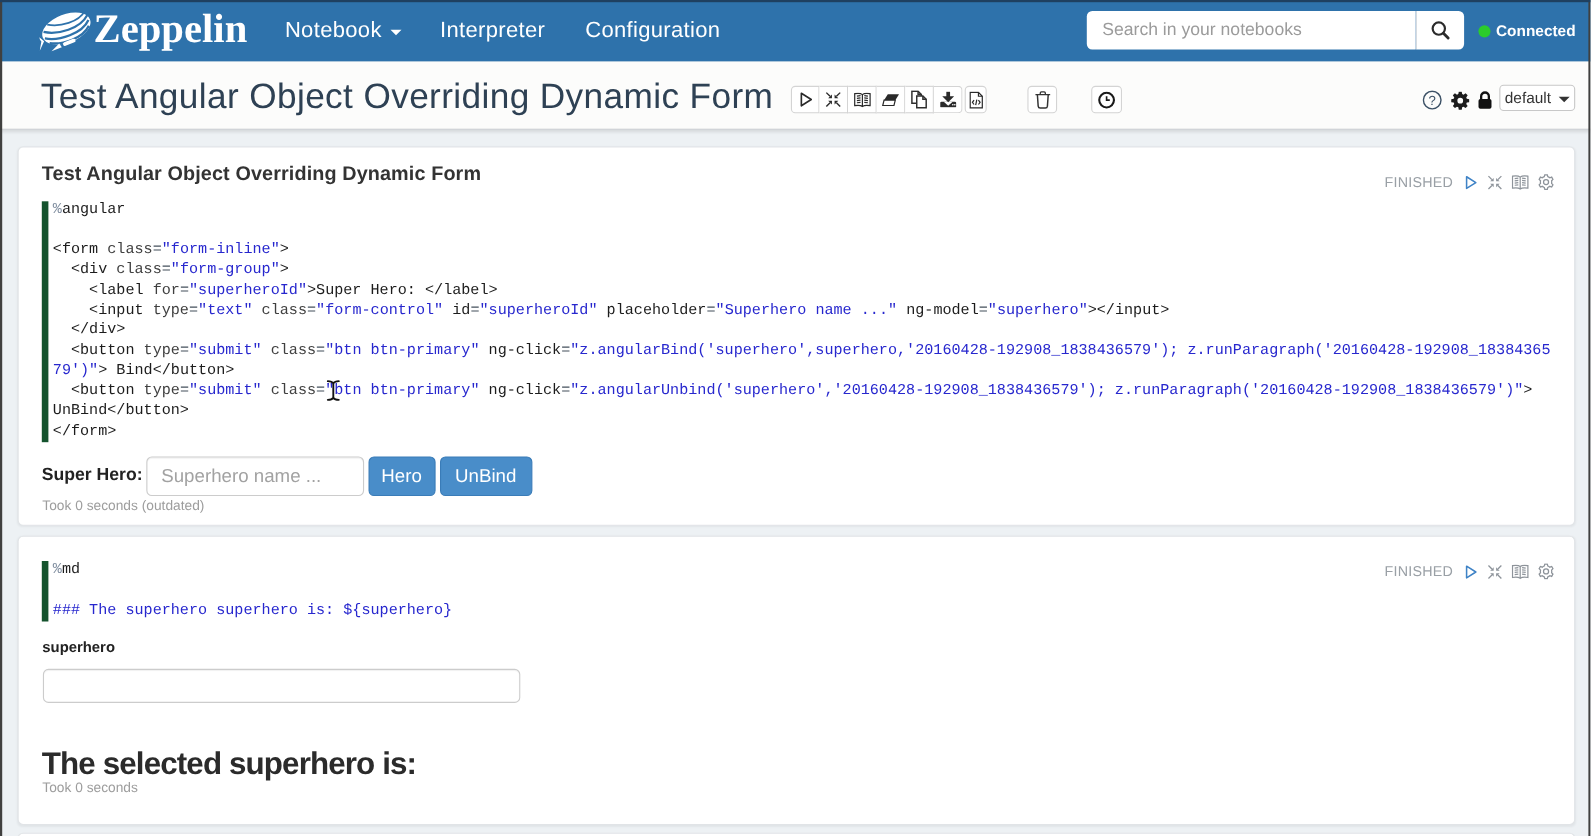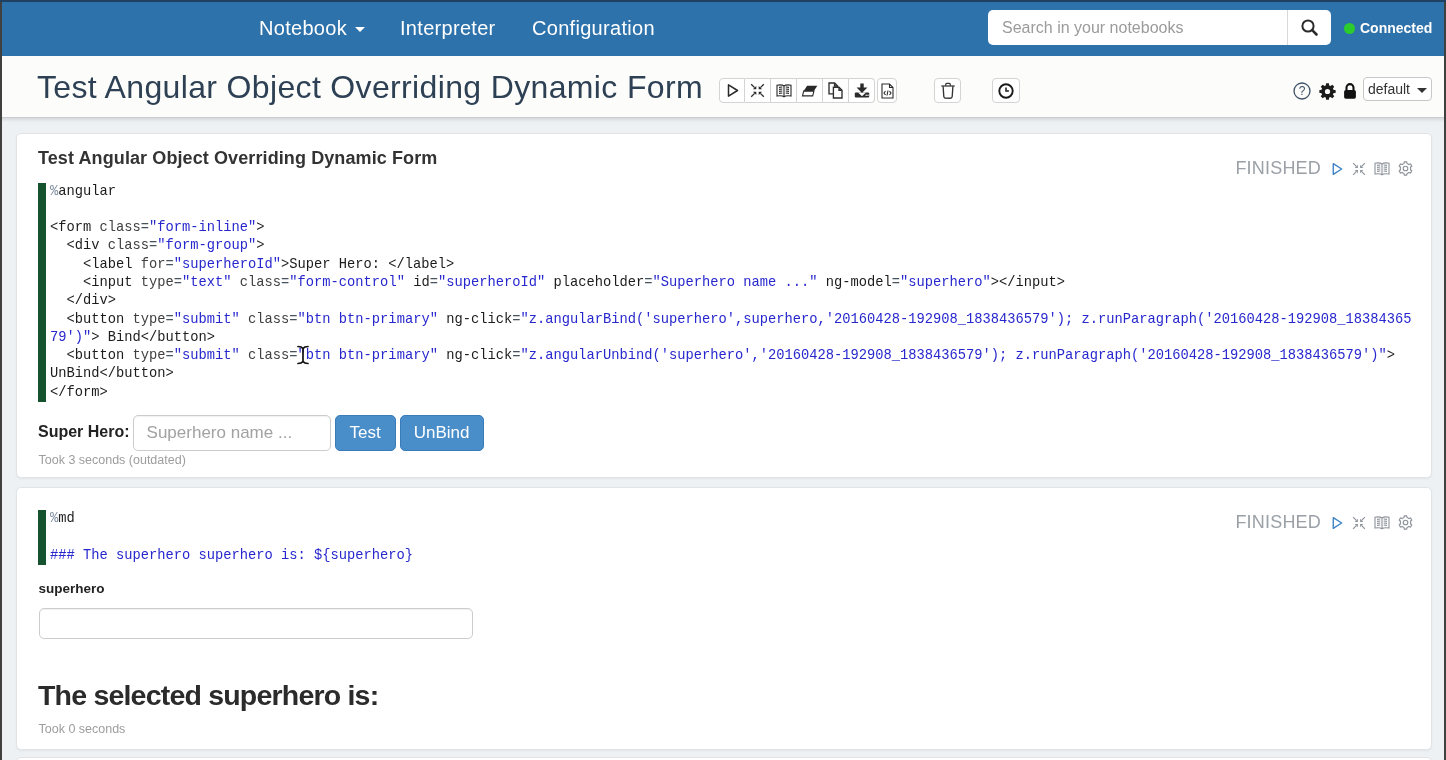--- a/index.html
+++ b/index.html
@@ -41,23 +41,23 @@
 .defaultbtn { position:absolute; left:1363px; top:21px; width:69px; height:24px; background:#fff; border:1px solid #c8c8c8; border-radius:4px; display:flex; align-items:center; justify-content:center; font-size:14px; color:#333; }
 .defaultbtn .caret { border-top-color:#333; margin-left:7px; margin-top:2px; border-left-width:5px; border-right-width:5px; border-top-width:5px;}
 
 
 .card { position:absolute; left:16px; width:1416px; background:#fff; border:1px solid #e1e4e7; border-radius:5px; box-shadow:0 1px 2px rgba(0,0,0,0.05); }
 .card1 { top:133px; height:345px; }
 .card2 { top:487px; height:263px; }
 .card3 { top:757px; height:10px; border-radius:5px 5px 0 0; }
 .ptitle { position:absolute; left:21px; top:14px; font-size:18px; font-weight:bold; color:#333; letter-spacing:0.1px; }
 .status { position:absolute; right:18px; display:flex; align-items:center; }
-.status .fin { color:#9aa0a6; font-size:18px; letter-spacing:0.2px; margin-right:1px; }
+.status .fin { color:#9aa0a6; font-size:13px; letter-spacing:0.2px; margin-right:1px; }
 .status svg { margin-left:8px; display:block; }
-.codeblock { position:absolute; left:20.5px; right:10px; border-left:8px solid #14532d; padding-left:4.5px; font-family:"Liberation Mono",monospace; font-size:13.75px; line-height:18.3px; color:#1c1c1c; white-space:pre; }
+.codeblock { position:absolute; left:20.5px; right:10px; border-left:6px solid #14532d; padding-left:4.5px; font-family:"Liberation Mono",monospace; font-size:13.75px; line-height:18.3px; color:#1c1c1c; white-space:pre; }
 .cl { height:18.3px; }
 .codeblock .a { color:#404040; }
 .codeblock .v { color:#2727CE; }
 .codeblock .e { color:#46525e; }
 .codeblock .p { color:#7E8C9E; }
 .codeblock.md { color:#1c1c1c; }
 .codeblock.md .mdh { color:#2727CE; }
 
 
 .formrow { position:absolute; left:21px; top:281px; height:36px; display:flex; align-items:center; }
@@ -68,20 +68,35 @@
 .took { position:absolute; left:21.5px; color:#9d9d9d; font-size:12.5px; }
 
 
 .shlabel { position:absolute; left:21.5px; top:93px; font-size:13.5px; font-weight:bold; color:#222; }
 .shinput { position:absolute; left:21.5px; top:120px; width:434px; height:31px; border:1px solid #ccc; border-radius:5px; box-shadow:inset 0 1px 1px rgba(0,0,0,0.06); }
 .mdh3 { position:absolute; left:21px; top:191px; font-size:28.5px; font-weight:bold; color:#2b2b2b; letter-spacing:-0.8px; }
 </style>
 </head>
 <body>
 <div class="navbar">
+  <div class="brand">
+    <svg width="47" height="44" viewBox="0 0 47 44">
+      <g transform="rotate(-21 23 22)">
+        <ellipse cx="25" cy="20.5" rx="23" ry="12.8" fill="#fff"></ellipse>
+        <path d="M2 24 l-7 7 l4.5 -7.5 l-2 -7 z" fill="#fff"></path>
+        <path d="M6 27.5 C 17 33.5 36 34 45 25.5" stroke="#2e72ab" stroke-width="2.1" fill="none"></path>
+        <path d="M3.5 22 C 15 29 37 30 46.5 20.5" stroke="#2e72ab" stroke-width="2.1" fill="none"></path>
+        <path d="M4.5 16 C 16 23.5 37 25 47 16" stroke="#2e72ab" stroke-width="2.0" fill="none"></path>
+        <path d="M10 11 C 20 17.5 38 19 46 12" stroke="#2e72ab" stroke-width="1.6" fill="none"></path>
+        <rect x="17" y="31.5" width="12" height="3.4" rx="1.7" fill="#fff"></rect>
+        <path d="M14 31 l -9 4 l 10 0 z" fill="#fff"></path>
+      </g>
+    </svg>
+    <div class="brand-text">Zeppelin</div>
+  </div>
   <div class="navlink nl1">Notebook <span class="caret"></span></div>
   <div class="navlink nl2">Interpreter</div>
   <div class="navlink nl3">Configuration</div>
   <div class="searchwrap">
     <div class="searchinput">Search in your notebooks</div>
     <div class="searchbtn">
       <svg width="19" height="19" viewBox="0 0 19 19">
           <circle cx="8" cy="8" r="5.6" fill="none" stroke="#2b2b2b" stroke-width="2"></circle>
           <line x1="12.2" y1="12.2" x2="16.5" y2="16.5" stroke="#2b2b2b" stroke-width="2.6" stroke-linecap="round"></line>
         </svg>
@@ -228,24 +243,24 @@
       </svg> 
       <svg width="15" height="15" viewBox="0 0 17 17">
         <path fill="none" stroke="#8d939a" stroke-width="1.3" d="M7.2 1 L9.8 1 L10.3 2.9 A5.9 5.9 0 0 1 12.4 4.1 L14.3 3.4 L15.6 5.7 L14.2 7.1 A5.9 5.9 0 0 1 14.2 9.9 L15.6 11.3 L14.3 13.6 L12.4 12.9 A5.9 5.9 0 0 1 10.3 14.1 L9.8 16 L7.2 16 L6.7 14.1 A5.9 5.9 0 0 1 4.6 12.9 L2.7 13.6 L1.4 11.3 L2.8 9.9 A5.9 5.9 0 0 1 2.8 7.1 L1.4 5.7 L2.7 3.4 L4.6 4.1 A5.9 5.9 0 0 1 6.7 2.9 Z"></path>
         <circle cx="8.5" cy="8.5" r="2.6" fill="none" stroke="#8d939a" stroke-width="1.3"></circle>
       </svg>
   </div>
   <div class="codeblock" style="top:48.5px;"><div class="cl"><span class="p">%</span>angular</div><div class="cl">&nbsp;</div><div class="cl">&lt;form <span class="a">class</span><span class="e">=</span><span class="v">"form-inline"</span>&gt;</div><div class="cl">  &lt;div <span class="a">class</span><span class="e">=</span><span class="v">"form-group"</span>&gt;</div><div class="cl">    &lt;label <span class="a">for</span><span class="e">=</span><span class="v">"superheroId"</span>&gt;Super Hero: &lt;/label&gt;</div><div class="cl">    &lt;input <span class="a">type</span><span class="e">=</span><span class="v">"text"</span> <span class="a">class</span><span class="e">=</span><span class="v">"form-control"</span> id<span class="e">=</span><span class="v">"superheroId"</span> placeholder<span class="e">=</span><span class="v">"Superhero name ..."</span> ng-model<span class="e">=</span><span class="v">"superhero"</span>&gt;&lt;/input&gt;</div><div class="cl">  &lt;/div&gt;</div><div class="cl">  &lt;button <span class="a">type</span><span class="e">=</span><span class="v">"submit"</span> <span class="a">class</span><span class="e">=</span><span class="v">"btn btn-primary"</span> ng-click<span class="e">=</span><span class="v">"z.angularBind('superhero',superhero,'20160428-192908_1838436579'); z.runParagraph('20160428-192908_18384365</span></div><div class="cl"><span class="v">79')"</span>&gt; Bind&lt;/button&gt;</div><div class="cl">  &lt;button <span class="a">type</span><span class="e">=</span><span class="v">"submit"</span> <span class="a">class</span><span class="e">=</span><span class="v">"btn btn-primary"</span> ng-click<span class="e">=</span><span class="v">"z.angularUnbind('superhero','20160428-192908_1838436579'); z.runParagraph('20160428-192908_1838436579')"</span>&gt;</div><div class="cl">UnBind&lt;/button&gt;</div><div class="cl">&lt;/form&gt;</div></div>
   <div class="formrow">
     <span class="flabel">Super Hero:</span>
     <div class="finput">Superhero name ...</div>
-    <div class="bbtn bind">Test</div>
+    <div class="bbtn bind">Hero</div>
     <div class="bbtn unbind">UnBind</div>
   </div>
-  <div class="took" style="top:319px;">Took 3 seconds (outdated)</div>
+  <div class="took" style="top:319px;">Took 0 seconds (outdated)</div>
   <svg style="position:absolute;left:279px;top:211px" width="14" height="20" viewBox="0 0 14 20">
       <path d="M2 1.5 C4 1.5 6 2 7 3.5 C8 2 10 1.5 12 1.5 M2 18.5 C4 18.5 6 18 7 16.5 C8 18 10 18.5 12 18.5 M7 3.5 L7 16.5" stroke="#111" stroke-width="1.7" fill="none" stroke-linecap="round"></path>
     </svg>
 </div>
 
 <div class="card card2">
   <div class="status" style="top:24px;">
     <span class="fin">FINISHED</span>
     <svg width="14" height="14" viewBox="0 0 15 15">
         <path d="M3.5 1.8 L12.5 7.5 L3.5 13.2 Z" fill="none" stroke="#3f83c6" stroke-width="1.5" stroke-linejoin="round"></path>
@@ -270,19 +285,19 @@
       </svg> 
       <svg width="15" height="15" viewBox="0 0 17 17">
         <path fill="none" stroke="#8d939a" stroke-width="1.3" d="M7.2 1 L9.8 1 L10.3 2.9 A5.9 5.9 0 0 1 12.4 4.1 L14.3 3.4 L15.6 5.7 L14.2 7.1 A5.9 5.9 0 0 1 14.2 9.9 L15.6 11.3 L14.3 13.6 L12.4 12.9 A5.9 5.9 0 0 1 10.3 14.1 L9.8 16 L7.2 16 L6.7 14.1 A5.9 5.9 0 0 1 4.6 12.9 L2.7 13.6 L1.4 11.3 L2.8 9.9 A5.9 5.9 0 0 1 2.8 7.1 L1.4 5.7 L2.7 3.4 L4.6 4.1 A5.9 5.9 0 0 1 6.7 2.9 Z"></path>
         <circle cx="8.5" cy="8.5" r="2.6" fill="none" stroke="#8d939a" stroke-width="1.3"></circle>
       </svg>
   </div>
   <div class="codeblock md" style="top:22px;"><div class="cl"><span class="p">%</span>md</div><div class="cl">&nbsp;</div><div class="cl"><span class="mdh">### The superhero superhero is: ${superhero}</span></div></div>
   <div class="shlabel">superhero</div>
   <div class="shinput"></div>
   <div class="mdh3">The selected superhero is:</div>
-  <div class="took" style="top:234px;">Took 0 seconds</div>
+  <div class="took" style="top:221px;">Took 0 seconds</div>
 </div>
 <div class="card card3"></div>
 
 <div class="edge-l"></div>
 <div class="edge-r"></div>
 <div class="edge-t"></div>
 
 </body></html>

